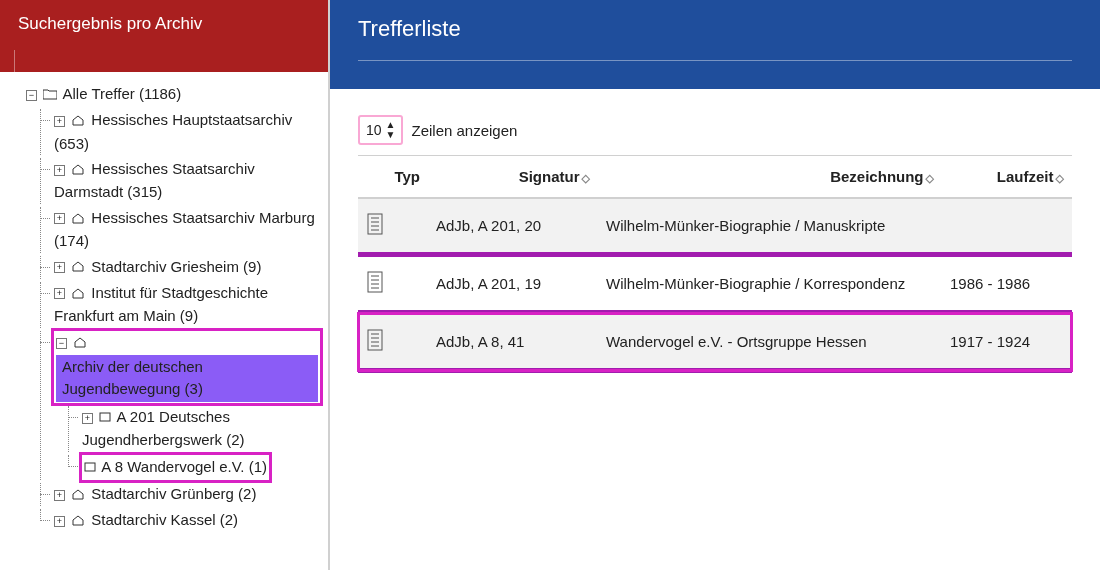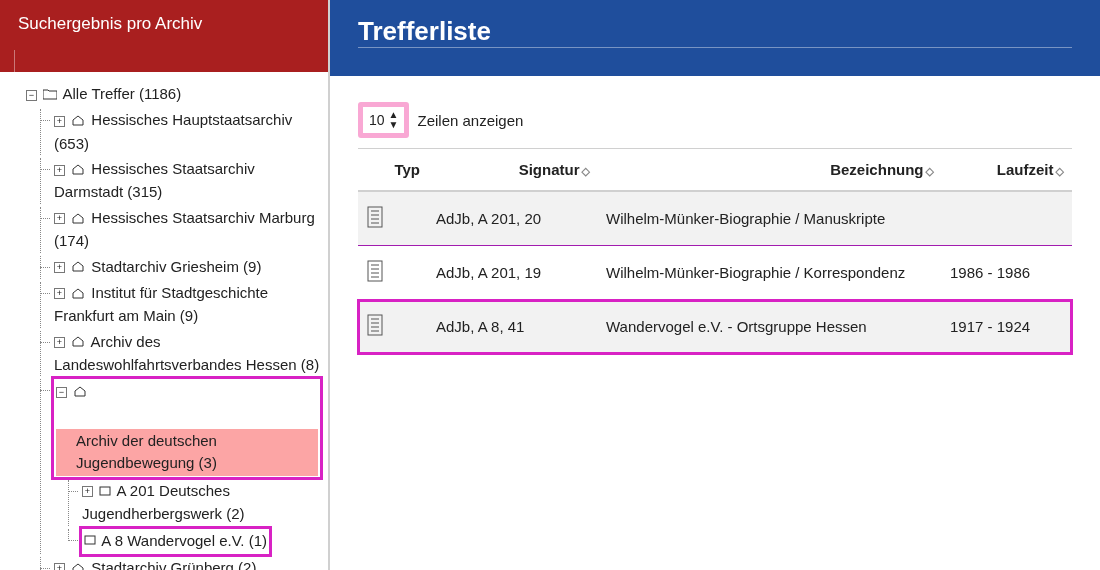--- a/index.html
+++ b/index.html
@@ -76,58 +76,58 @@
     vertical-align: middle;
     margin-right: 2px;
   }
   .icn {
     display: inline-block;
     vertical-align: middle;
     margin-right: 2px;
   }
   .node-label { cursor: pointer; }
   .selected {
-    background: #fca5a5;
-    display: inline-block;
-    padding: 1px 20px;
-    margin-top: 25px;
+    background: #8b5cf6;
+    display: inline-block;
+    padding: 1px 6px;
   }
   .hl {
     outline: 3px solid #d822c4;
     outline-offset: 0;
     display: inline-block;
     padding: 1px 2px;
   }
   .main {
     flex: 1;
     display: flex;
     flex-direction: column;
   }
   .main-header {
     background: #1f4e9c;
     color: #fff;
     padding: 16px 28px 28px 28px;
   }
   .main-title {
-    font-size: 26px;
-    font-weight: 700;
+    font-size: 22px;
+    font-weight: 400;
+    padding-bottom: 18px;
     border-bottom: 1px solid rgba(255,255,255,0.4);
   }
   .content {
     padding: 26px 28px;
     flex: 1;
   }
   .rows-ctrl {
     display: flex;
     align-items: center;
     gap: 8px;
     margin-bottom: 10px;
   }
   .rows-sel {
-    border: 5px solid #f9a8d4;
+    border: 2px solid #f9a8d4;
     border-radius: 3px;
     padding: 3px 6px;
     font-size: 14px;
     display: inline-flex;
     align-items: center;
     gap: 4px;
     cursor: pointer;
   }
   .rows-sel .caret {
     font-size: 10px;
@@ -141,21 +141,21 @@
   thead th {
     text-align: right;
     font-weight: 700;
     padding: 12px 8px;
     border-top: 1px solid #d0d0d0;
     border-bottom: 2px solid #d0d0d0;
     font-size: 15px;
   }
   tbody td {
     padding: 14px 8px;
-    border-bottom: 1px solid #a21caf;
+    border-bottom: 5px solid #a21caf;
     vertical-align: middle;
   }
   tbody tr.shade { background: #f2f2f2; }
   .col-typ { width: 70px; }
   .col-sig { width: 170px; }
   .col-bez { width: auto; }
   .col-lauf { width: 130px; }
   .results-info { margin-top: 18px; font-size: 15px; }
   .sort-glyph { color: #888; font-size: 11px; vertical-align: middle; margin-left: 2px; }
   .doc-icn {
@@ -220,29 +220,20 @@
               <span class="node-label">Stadtarchiv Griesheim (9)</span>
             </li>
             <li>
               <span class="toggle">+</span>
               <span class="icn">
                 <svg width="14" height="12" viewBox="0 0 14 12">
                     <path d="M2 11V6l5-4 5 4v5H2z" fill="none" stroke="#333"></path>
                   </svg>
               </span>
               <span class="node-label">Institut für Stadtgeschichte Frankfurt am Main (9)</span>
-            </li>
-            <li>
-              <span class="toggle">+</span>
-              <span class="icn">
-                <svg width="14" height="12" viewBox="0 0 14 12">
-                    <path d="M2 11V6l5-4 5 4v5H2z" fill="none" stroke="#333"></path>
-                  </svg>
-              </span>
-              <span class="node-label">Archiv des Landeswohlfahrtsverbandes Hessen (8)</span>
             </li>
             <li>
               <span class="hl">
                 <span class="toggle">−</span>
                 <span class="icn">
                   <svg width="14" height="12" viewBox="0 0 14 12">
                       <path d="M2 11V6l5-4 5 4v5H2z" fill="none" stroke="#333"></path>
                     </svg>
                 </span>
                 <span class="node-label selected">Archiv der deutschen Jugendbewegung (3)</span>

